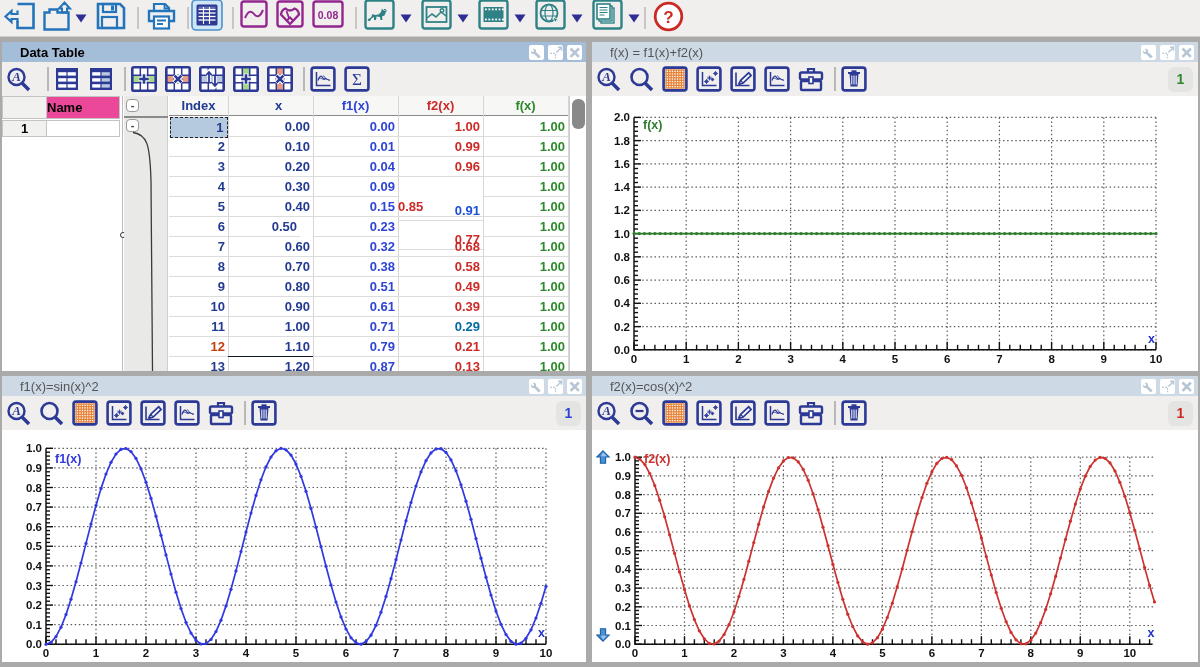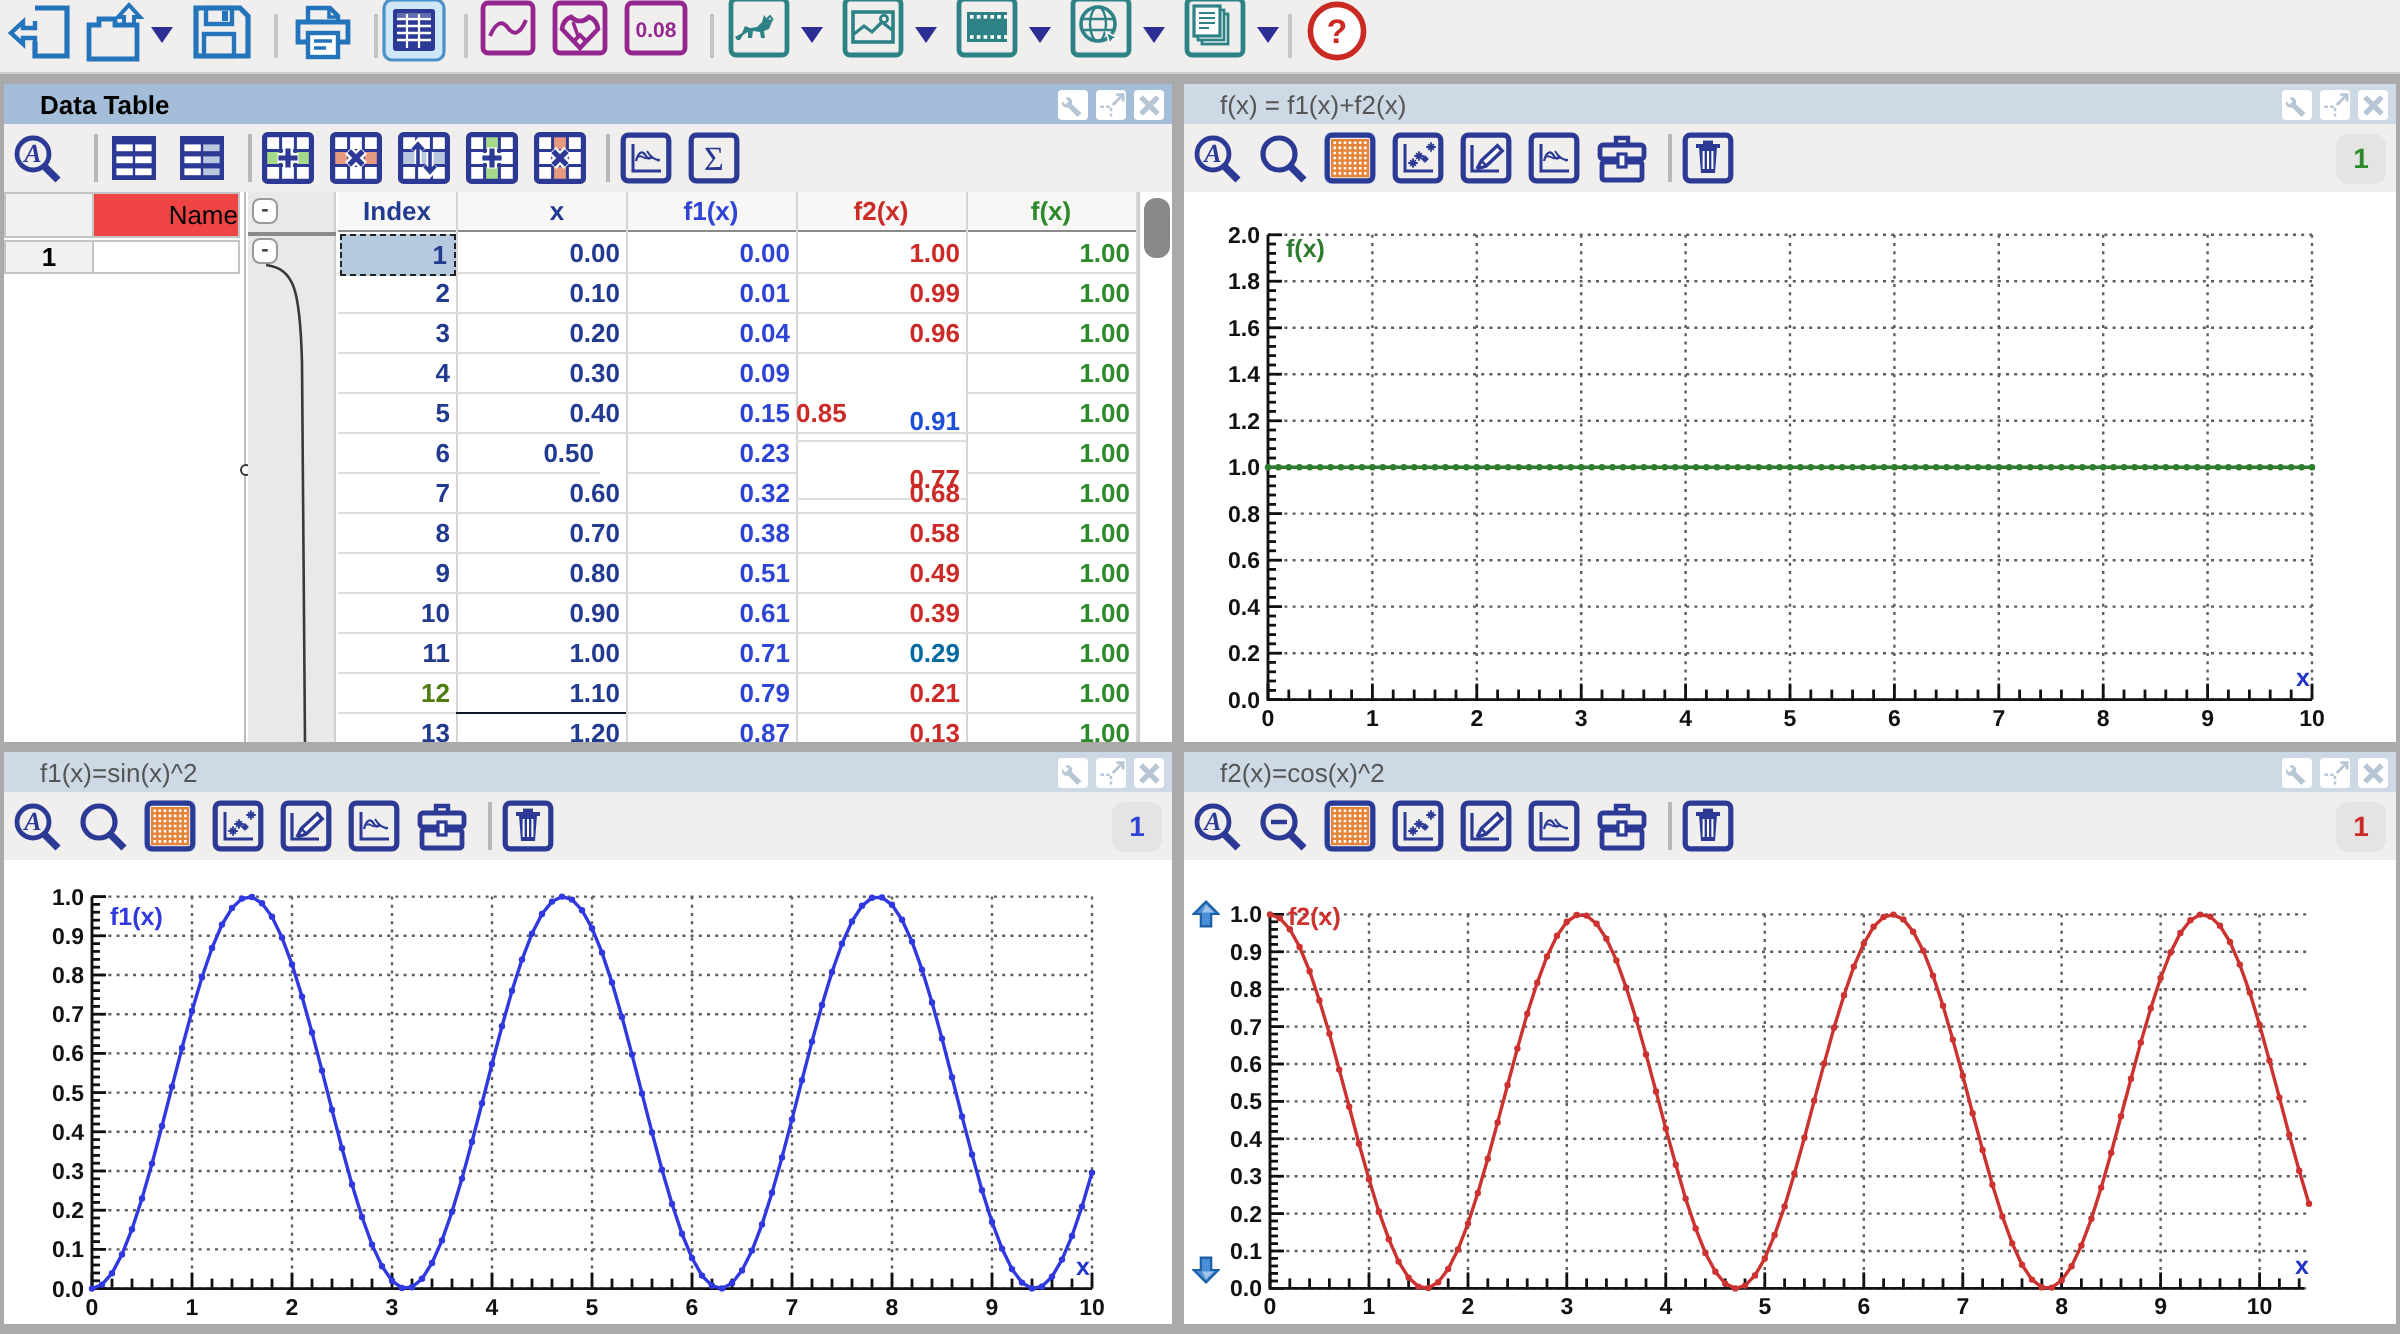--- a/index.html
+++ b/index.html
@@ -222,21 +222,21 @@
         <path d="M8 14.5 c1.5 -5.5 3.5 -5 5 -2.5 c1 1.8 2 1.5 3 0.2" fill="none" stroke="#2c3a96" stroke-width="1.15"></path>
         <path d="M9 12.5 c2 -1.5 3 1.5 5 0.5 c2 -1 3.5 0.5 5.5 1.5 M13.5 9.5 c2 3.5 4 4.5 6.5 4.5" fill="none" stroke="#2c3a96" stroke-width="0.95"></path>
       </svg>
 <svg width="26" height="26" viewBox="0 0 26 26" style="">
         <rect x="1.6" y="1.6" width="22.8" height="22.8" rx="2.5" fill="none" stroke="#2c3a96" stroke-width="2.6"></rect>
         <text x="13" y="19" font-size="17" fill="#2c3a96" text-anchor="middle" font-family="Liberation Serif">Σ</text>
       </svg>
 </div>
 <div style="position:relative;width:584px;height:275px;background:#fff;font-size:13px;overflow:hidden;">
       <div class="abs" style="left:0;top:0;width:45px;height:23px;background:#f1f1ef;border:1px solid #c4c4c4;"></div>
-      <div class="abs" style="left:45px;top:0;width:73px;height:23px;background:#ef4444;border:1px solid #c4c4c4;border-left:none;text-align:right;font-weight:normal;line-height:22px;">Name</div>
+      <div class="abs" style="left:45px;top:0;width:73px;height:23px;background:#ec4899;border:1px solid #c4c4c4;border-left:none;text-align:left;font-weight:bold;line-height:22px;">Name</div>
       <div class="abs" style="left:0;top:24px;width:45px;height:17px;background:#f1f1ef;border:1px solid #c4c4c4;text-align:center;font-weight:bold;line-height:16px;">1</div>
       <div class="abs" style="left:45px;top:24px;width:73px;height:17px;background:#fff;border:1px solid #c4c4c4;border-left:none;"></div>
       <div class="abs" style="left:120px;top:0;width:1px;height:275px;background:#bbb;"></div>
       <div class="abs" style="left:117.5px;top:136px;width:6px;height:6px;border:1.5px solid #333;border-radius:50%;background:#fff;"></div>
       <div class="abs" style="left:122px;top:0;width:44px;height:275px;background:#e9e9e7;border-right:1px solid #cfcfcf;"></div>
       <div class="abs" style="left:122px;top:19.5px;width:44px;height:2px;background:#8a8a8a;"></div>
       <div class="abs" style="left:124px;top:3px;width:13px;height:13px;background:#fff;border:1.2px solid #999;border-radius:4px;text-align:center;line-height:11px;font-weight:bold;font-size:11px;color:#444;">-</div>
       <div class="abs" style="left:124px;top:23px;width:13px;height:13px;background:#fff;border:1.2px solid #999;border-radius:4px;text-align:center;line-height:11px;font-weight:bold;font-size:11px;color:#444;">-</div>
       <svg class="abs" style="left:122px;top:0;" width="44" height="275" viewBox="0 0 44 275">
         <path d="M9 36.5 C23 38.5 26 48 27 85 C28 150 27.5 215 28.5 275" fill="none" stroke="#3a3a3a" stroke-width="1.3"></path>
@@ -300,21 +300,21 @@
       <div class="abs" style="left:167px;top:201px;width:59px;height:20px;border-bottom:1px solid #dcdcdc;text-align:right;padding-right:3px;font-weight:bold;color:#223a8f;line-height:19px;">10</div>
       <div class="abs" style="left:226px;top:201px;width:85px;height:20px;border-bottom:1px solid #dcdcdc;text-align:right;padding-right:3px;font-weight:bold;color:#223a8f;line-height:19px;">0.90</div>
       <div class="abs" style="left:311px;top:201px;width:85px;height:20px;border-bottom:1px solid #dcdcdc;text-align:right;padding-right:3px;font-weight:bold;color:#2d44d4;line-height:19px;">0.61</div>
       <div class="abs" style="left:396px;top:201px;width:85px;height:20px;border-bottom:1px solid #dcdcdc;text-align:right;padding-right:3px;font-weight:bold;color:#cc2a27;line-height:19px;">0.39</div>
       <div class="abs" style="left:481px;top:201px;width:85px;height:20px;border-bottom:1px solid #dcdcdc;text-align:right;padding-right:3px;font-weight:bold;color:#2c8a2c;line-height:19px;">1.00</div>
       <div class="abs" style="left:167px;top:221px;width:59px;height:20px;border-bottom:1px solid #dcdcdc;text-align:right;padding-right:3px;font-weight:bold;color:#223a8f;line-height:19px;">11</div>
       <div class="abs" style="left:226px;top:221px;width:85px;height:20px;border-bottom:1px solid #dcdcdc;text-align:right;padding-right:3px;font-weight:bold;color:#223a8f;line-height:19px;">1.00</div>
       <div class="abs" style="left:311px;top:221px;width:85px;height:20px;border-bottom:1px solid #dcdcdc;text-align:right;padding-right:3px;font-weight:bold;color:#2d44d4;line-height:19px;">0.71</div>
       <div class="abs" style="left:396px;top:221px;width:85px;height:20px;border-bottom:1px solid #dcdcdc;text-align:right;padding-right:3px;font-weight:bold;color:#0369a1;line-height:19px;">0.29</div>
       <div class="abs" style="left:481px;top:221px;width:85px;height:20px;border-bottom:1px solid #dcdcdc;text-align:right;padding-right:3px;font-weight:bold;color:#2c8a2c;line-height:19px;">1.00</div>
-      <div class="abs" style="left:167px;top:241px;width:59px;height:20px;border-bottom:1px solid #dcdcdc;text-align:right;padding-right:3px;font-weight:bold;color:#4d7c0f;line-height:19px;">12</div>
+      <div class="abs" style="left:167px;top:241px;width:59px;height:20px;border-bottom:1px solid #dcdcdc;text-align:right;padding-right:3px;font-weight:bold;color:#c2410c;line-height:19px;">12</div>
       <div class="abs" style="left:226px;top:241px;width:85px;height:20px;border-bottom:1px solid #0f172a;text-align:right;padding-right:3px;font-weight:bold;color:#223a8f;line-height:19px;">1.10</div>
       <div class="abs" style="left:311px;top:241px;width:85px;height:20px;border-bottom:1px solid #dcdcdc;text-align:right;padding-right:3px;font-weight:bold;color:#2d44d4;line-height:19px;">0.79</div>
       <div class="abs" style="left:396px;top:241px;width:85px;height:20px;border-bottom:1px solid #dcdcdc;text-align:right;padding-right:3px;font-weight:bold;color:#cc2a27;line-height:19px;">0.21</div>
       <div class="abs" style="left:481px;top:241px;width:85px;height:20px;border-bottom:1px solid #dcdcdc;text-align:right;padding-right:3px;font-weight:bold;color:#2c8a2c;line-height:19px;">1.00</div>
       <div class="abs" style="left:167px;top:261px;width:59px;height:20px;border-bottom:1px solid #dcdcdc;text-align:right;padding-right:3px;font-weight:bold;color:#223a8f;line-height:19px;">13</div>
       <div class="abs" style="left:226px;top:261px;width:85px;height:20px;border-bottom:1px solid #dcdcdc;text-align:right;padding-right:3px;font-weight:bold;color:#223a8f;line-height:19px;">1.20</div>
       <div class="abs" style="left:311px;top:261px;width:85px;height:20px;border-bottom:1px solid #dcdcdc;text-align:right;padding-right:3px;font-weight:bold;color:#2d44d4;line-height:19px;">0.87</div>
       <div class="abs" style="left:396px;top:261px;width:85px;height:20px;border-bottom:1px solid #dcdcdc;text-align:right;padding-right:3px;font-weight:bold;color:#cc2a27;line-height:19px;">0.13</div>
       <div class="abs" style="left:481px;top:261px;width:85px;height:20px;border-bottom:1px solid #dcdcdc;text-align:right;padding-right:3px;font-weight:bold;color:#2c8a2c;line-height:19px;">1.00</div>
       <div class="abs" style="left:167.5px;top:21px;width:58px;height:20.5px;background:#b5cade;border:1.3px dashed #222;text-align:right;padding-right:3px;font-weight:bold;color:#223a8f;line-height:19px;">1</div>

